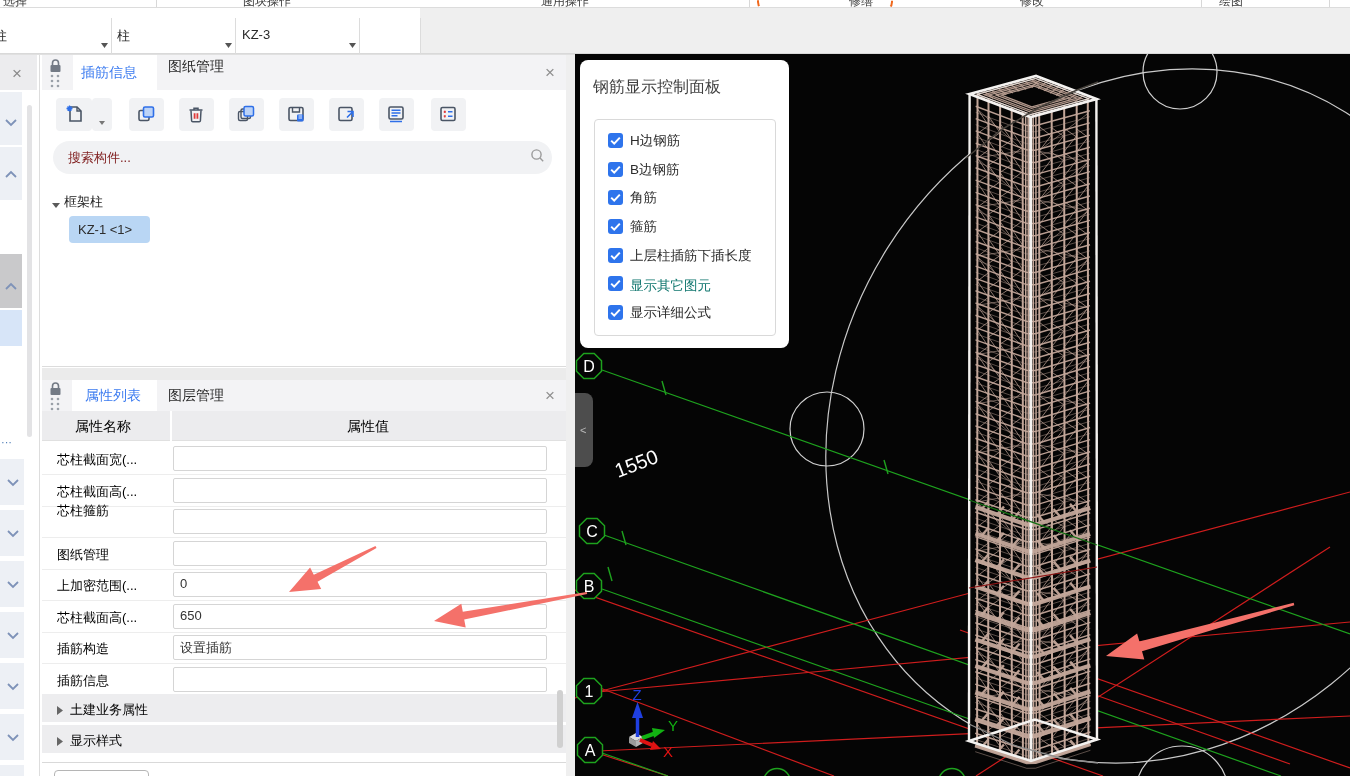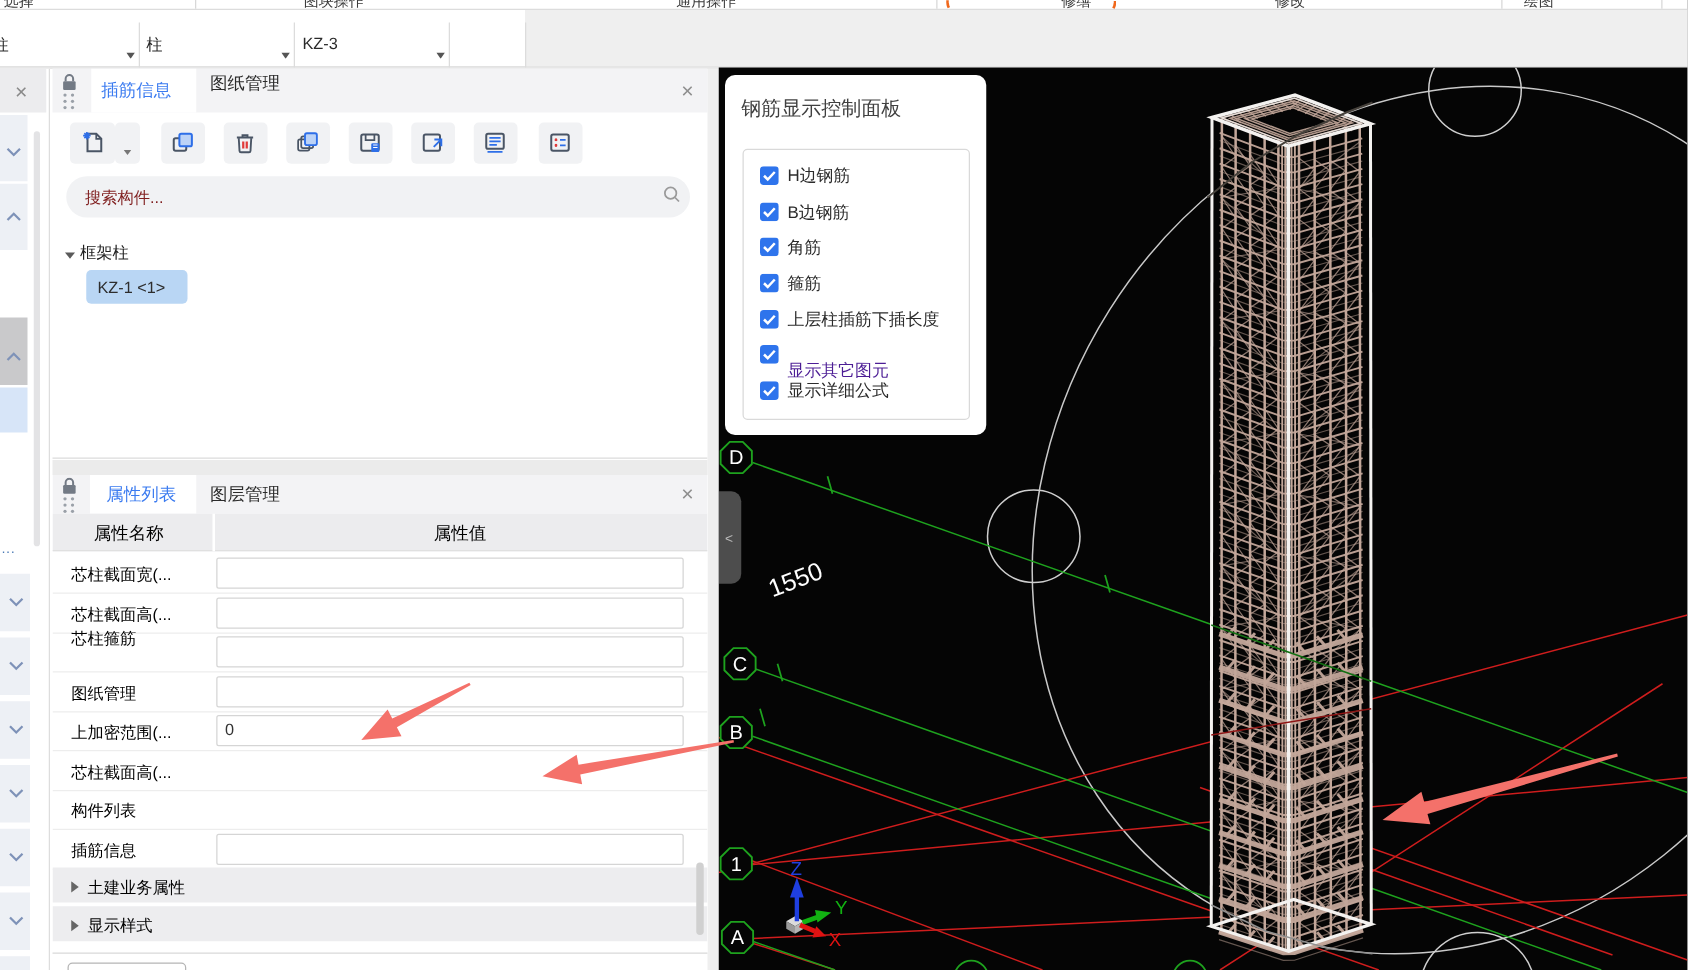--- a/index.html
+++ b/index.html
@@ -213,22 +213,24 @@
 <div class="lbl" style="left:15px;top:122px">芯柱箍筋</div>
 <div class="inp" style="left:131px;top:129.0px;width:374px;height:25px"></div>
 <div class="abs" style="left:0;top:157.0px;width:524px;height:1px;background:#ededed"></div>
 <div class="lbl" style="left:15px;top:165.5px">图纸管理</div>
 <div class="inp" style="left:131px;top:160.5px;width:374px;height:25px"></div>
 <div class="abs" style="left:0;top:188.5px;width:524px;height:1px;background:#ededed"></div>
 <div class="lbl" style="left:15px;top:197.0px">上加密范围(...</div>
 <div class="inp" style="left:131px;top:192.0px;width:374px;height:25px">0</div>
 <div class="abs" style="left:0;top:220.0px;width:524px;height:1px;background:#ededed"></div>
 <div class="lbl" style="left:15px;top:228.5px">芯柱截面高(...</div>
+<div class="inp" style="left:131px;top:223.5px;width:374px;height:25px">650</div>
 <div class="abs" style="left:0;top:251.5px;width:524px;height:1px;background:#ededed"></div>
-<div class="lbl" style="left:15px;top:260.0px">构件列表</div>
+<div class="lbl" style="left:15px;top:260.0px">插筋构造</div>
+<div class="inp" style="left:131px;top:255.0px;width:374px;height:25px">设置插筋</div>
 <div class="abs" style="left:0;top:283.0px;width:524px;height:1px;background:#ededed"></div>
 <div class="lbl" style="left:15px;top:291.5px">插筋信息</div>
 <div class="inp" style="left:131px;top:286.5px;width:374px;height:25px"></div>
 <div class="abs" style="left:0;top:314.5px;width:524px;height:1px;background:#ededed"></div>
 <div class="sect" style="left:0;top:314px;width:524px;height:28px"></div>
 <div class="abs" style="left:14px;top:322px"><svg width="8" height="10">
         <path d="M1 0 l6 4.5 l-6 4.5 z" fill="#666"></path>
       </svg></div>
 <div class="lbl" style="left:28px;top:321px">土建业务属性</div>
 <div class="sect" style="left:0;top:345px;width:524px;height:28px"></div>
@@ -550,21 +552,21 @@
 <div class="abs" style="left:50px;top:158px;font-size:13.5px;color:#2b2b2b">箍筋</div>
 <div class="abs" style="left:28px;top:188px"><svg width="15" height="15" viewBox="0 0 15 15">
           <rect width="15" height="15" rx="3" fill="#2e74ec"></rect>
           <path d="M3.2 7.6 l3 3 l5.6 -6" fill="none" stroke="#fff" stroke-width="2"></path>
         </svg></div>
 <div class="abs" style="left:50px;top:187px;font-size:13.5px;color:#2b2b2b">上层柱插筋下插长度</div>
 <div class="abs" style="left:28px;top:216px"><svg width="15" height="15" viewBox="0 0 15 15">
           <rect width="15" height="15" rx="3" fill="#2e74ec"></rect>
           <path d="M3.2 7.6 l3 3 l5.6 -6" fill="none" stroke="#fff" stroke-width="2"></path>
         </svg></div>
-<div class="abs" style="left:50px;top:228px;font-size:13.5px;color:#4c1d95">显示其它图元</div>
+<div class="abs" style="left:50px;top:217px;font-size:13.5px;color:#0f766e">显示其它图元</div>
 <div class="abs" style="left:28px;top:245px"><svg width="15" height="15" viewBox="0 0 15 15">
           <rect width="15" height="15" rx="3" fill="#2e74ec"></rect>
           <path d="M3.2 7.6 l3 3 l5.6 -6" fill="none" stroke="#fff" stroke-width="2"></path>
         </svg></div>
 <div class="abs" style="left:50px;top:244px;font-size:13.5px;color:#2b2b2b">显示详细公式</div>
 </div>
 </div>
 <svg class="abs" width="1350" height="776" viewBox="0 0 1350 776" style="left:0;top:0;pointer-events:none">
 <polygon points="375.5,546.1 313.8,574.7 310.1,567.6 289.0,592.0 321.2,588.9 317.5,581.8 376.5,547.9" fill="#f4716a"></polygon>
 <polygon points="586.8,592.0 462.8,611.7 461.3,603.8 434.0,621.0 465.7,627.4 464.2,619.5 587.2,594.0" fill="#f4716a"></polygon>

